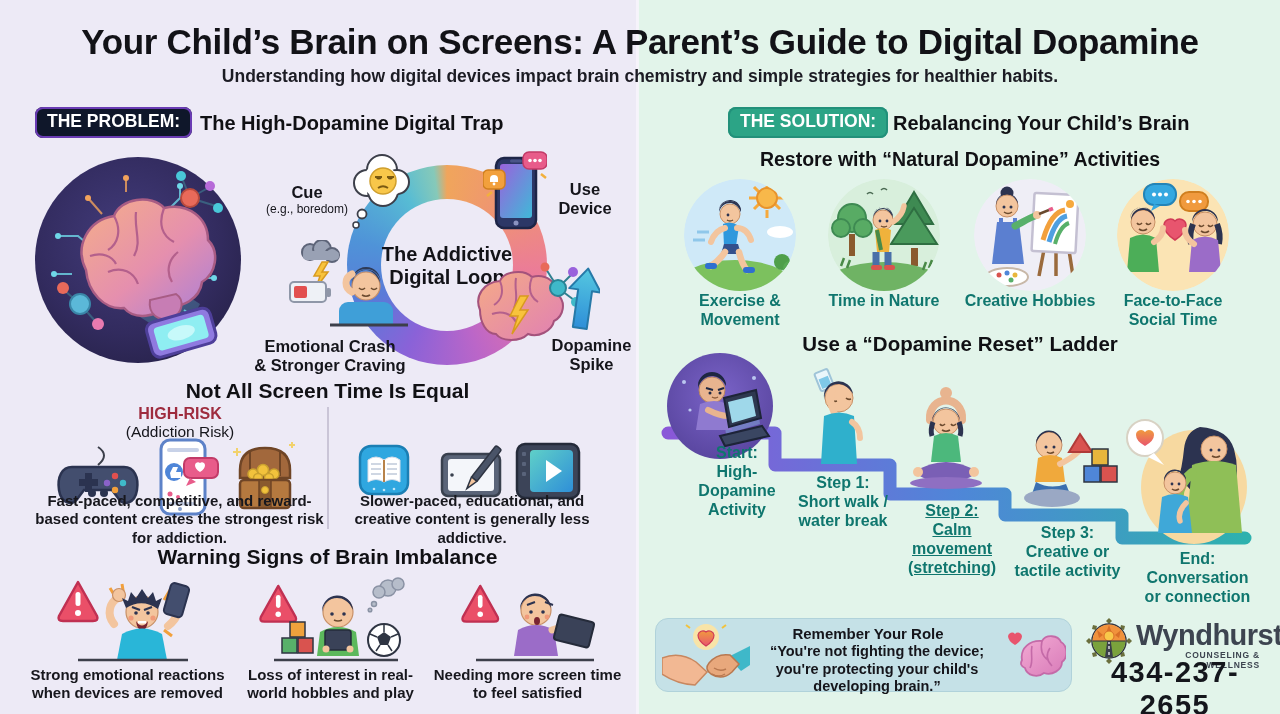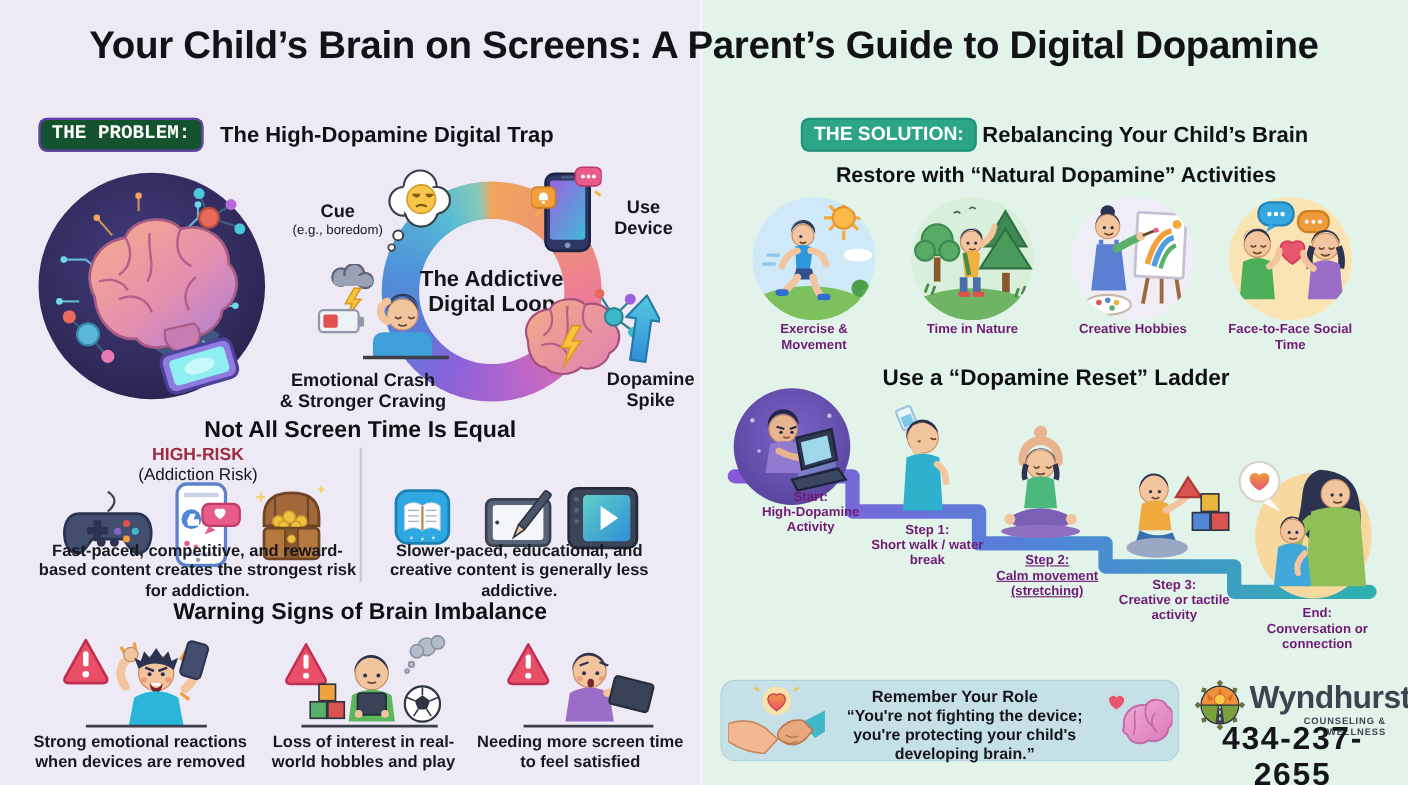--- a/index.html
+++ b/index.html
@@ -7,54 +7,55 @@
           font-family:"Liberation Sans",sans-serif;color:#15151b;}
   .abs{position:absolute;}
   .c{text-align:center;}
   .bg-left{left:0;top:0;width:638px;height:714px;background:#edeaf6;}
   .bg-right{left:638px;top:0;width:642px;height:714px;background:#e2f4ea;}
   .mid-line{left:636px;top:0;width:3px;height:714px;background:#f7f5fb;opacity:.85;}
   .title{left:0;top:22px;width:1280px;font-size:35px;font-weight:700;letter-spacing:-.3px;color:#121217;}
   .subtitle{left:0;top:66px;width:1280px;font-size:17.5px;font-weight:600;color:#1c1c24;}
   .badge{display:inline-block;color:#fff;font-weight:700;font-size:17.5px;line-height:1;
          padding:6px 12px 7px;border-radius:8px;}
-  .badge-problem{background:#14532d;box-shadow:0 0 0 2px #6a3cb4 inset;font-family:Liberation Mono, monospace;}
+  .badge-problem{background:#0f172a;box-shadow:0 0 0 2px #6a3cb4 inset;}
   .badge-solution{background:#2ca486;box-shadow:0 0 0 2px #22907a inset;}
   .h1b{font-size:20px;font-weight:700;color:#101014;}
   .h2{font-size:21px;font-weight:700;color:#101014;}
   .cap{font-size:15px;font-weight:600;line-height:1.22;color:#17171d;}
   .lbl{font-size:16.5px;font-weight:700;line-height:1.15;color:#15151b;}
   .sub{font-size:12px;font-weight:500;}
   .loop-ring{left:347px;top:165px;width:200px;height:200px;border-radius:50%;
     background:conic-gradient(#f0a55c 0deg,#ee8d7d 60deg,#ea74a4 110deg,#bb66c8 160deg,
                #8a62d8 205deg,#5a7ad8 245deg,#4f93d8 285deg,#57bcd4 330deg,#86c9b9 352deg,#f0a55c 360deg);}
   .loop-ring::after{content:"";position:absolute;left:34px;top:34px;width:132px;height:132px;
     border-radius:50%;background:#edeaf6;}
   .loop-center{left:372px;top:243px;width:150px;font-size:20px;font-weight:700;line-height:1.15;color:#131318;}
   .divider-v{left:327px;top:407px;width:2px;height:122px;background:#b7b1c6;opacity:.65;}
   .hr-red{color:#9e2b3e;font-size:16px;font-weight:700;}
   .step-title{font-weight:700;}
-  .step-cap{font-size:12px;font-weight:600;line-height:1.18;color:#701a75;text-align:center;}
+  .step-cap{font-size:16px;font-weight:600;line-height:1.18;color:#0f766e;text-align:center;}
   .rem-box{left:655px;top:618px;width:415px;height:72px;border-radius:13px;
            background:#c5e1e7;border:1px solid #b0d2da;}
   .rem-title{font-size:15px;font-weight:700;color:#15151b;}
   .rem-quote{font-size:14.5px;font-weight:700;line-height:1.22;color:#15151b;}
   .brand{font-size:29px;font-weight:700;letter-spacing:-.5px;color:#3d4450;}
   .brand-sub{font-size:8.5px;font-weight:700;letter-spacing:.8px;color:#3d4450;}
   .phone{font-size:29px;font-weight:600;letter-spacing:1.5px;color:#14161c;}
 </style>
 </head>
 <body>
 
 <div class="canvas">
   <div class="abs bg-left"></div>
   <div class="abs bg-right"></div>
   <div class="abs mid-line"></div>
 
   <div class="abs title c">Your Child’s Brain on Screens: A Parent’s Guide to Digital Dopamine</div>
+  <div class="abs subtitle c">Understanding how digital devices impact brain chemistry and simple strategies for healthier habits.</div>
 
   <div class="abs" style="left:35px;top:107px;">
     <span class="badge badge-problem">THE PROBLEM:</span>
   </div>
   <div class="abs h1b" style="left:200px;top:112px;">The High-Dopamine Digital Trap</div>
 
   <svg class="abs" style="left:30px;top:152px;" width="216" height="216" viewBox="0 0 216 216">
     <defs>
       <radialGradient id="hbg" cx="45%" cy="40%" r="70%">
         <stop offset="0" stop-color="#433c7c"></stop>

